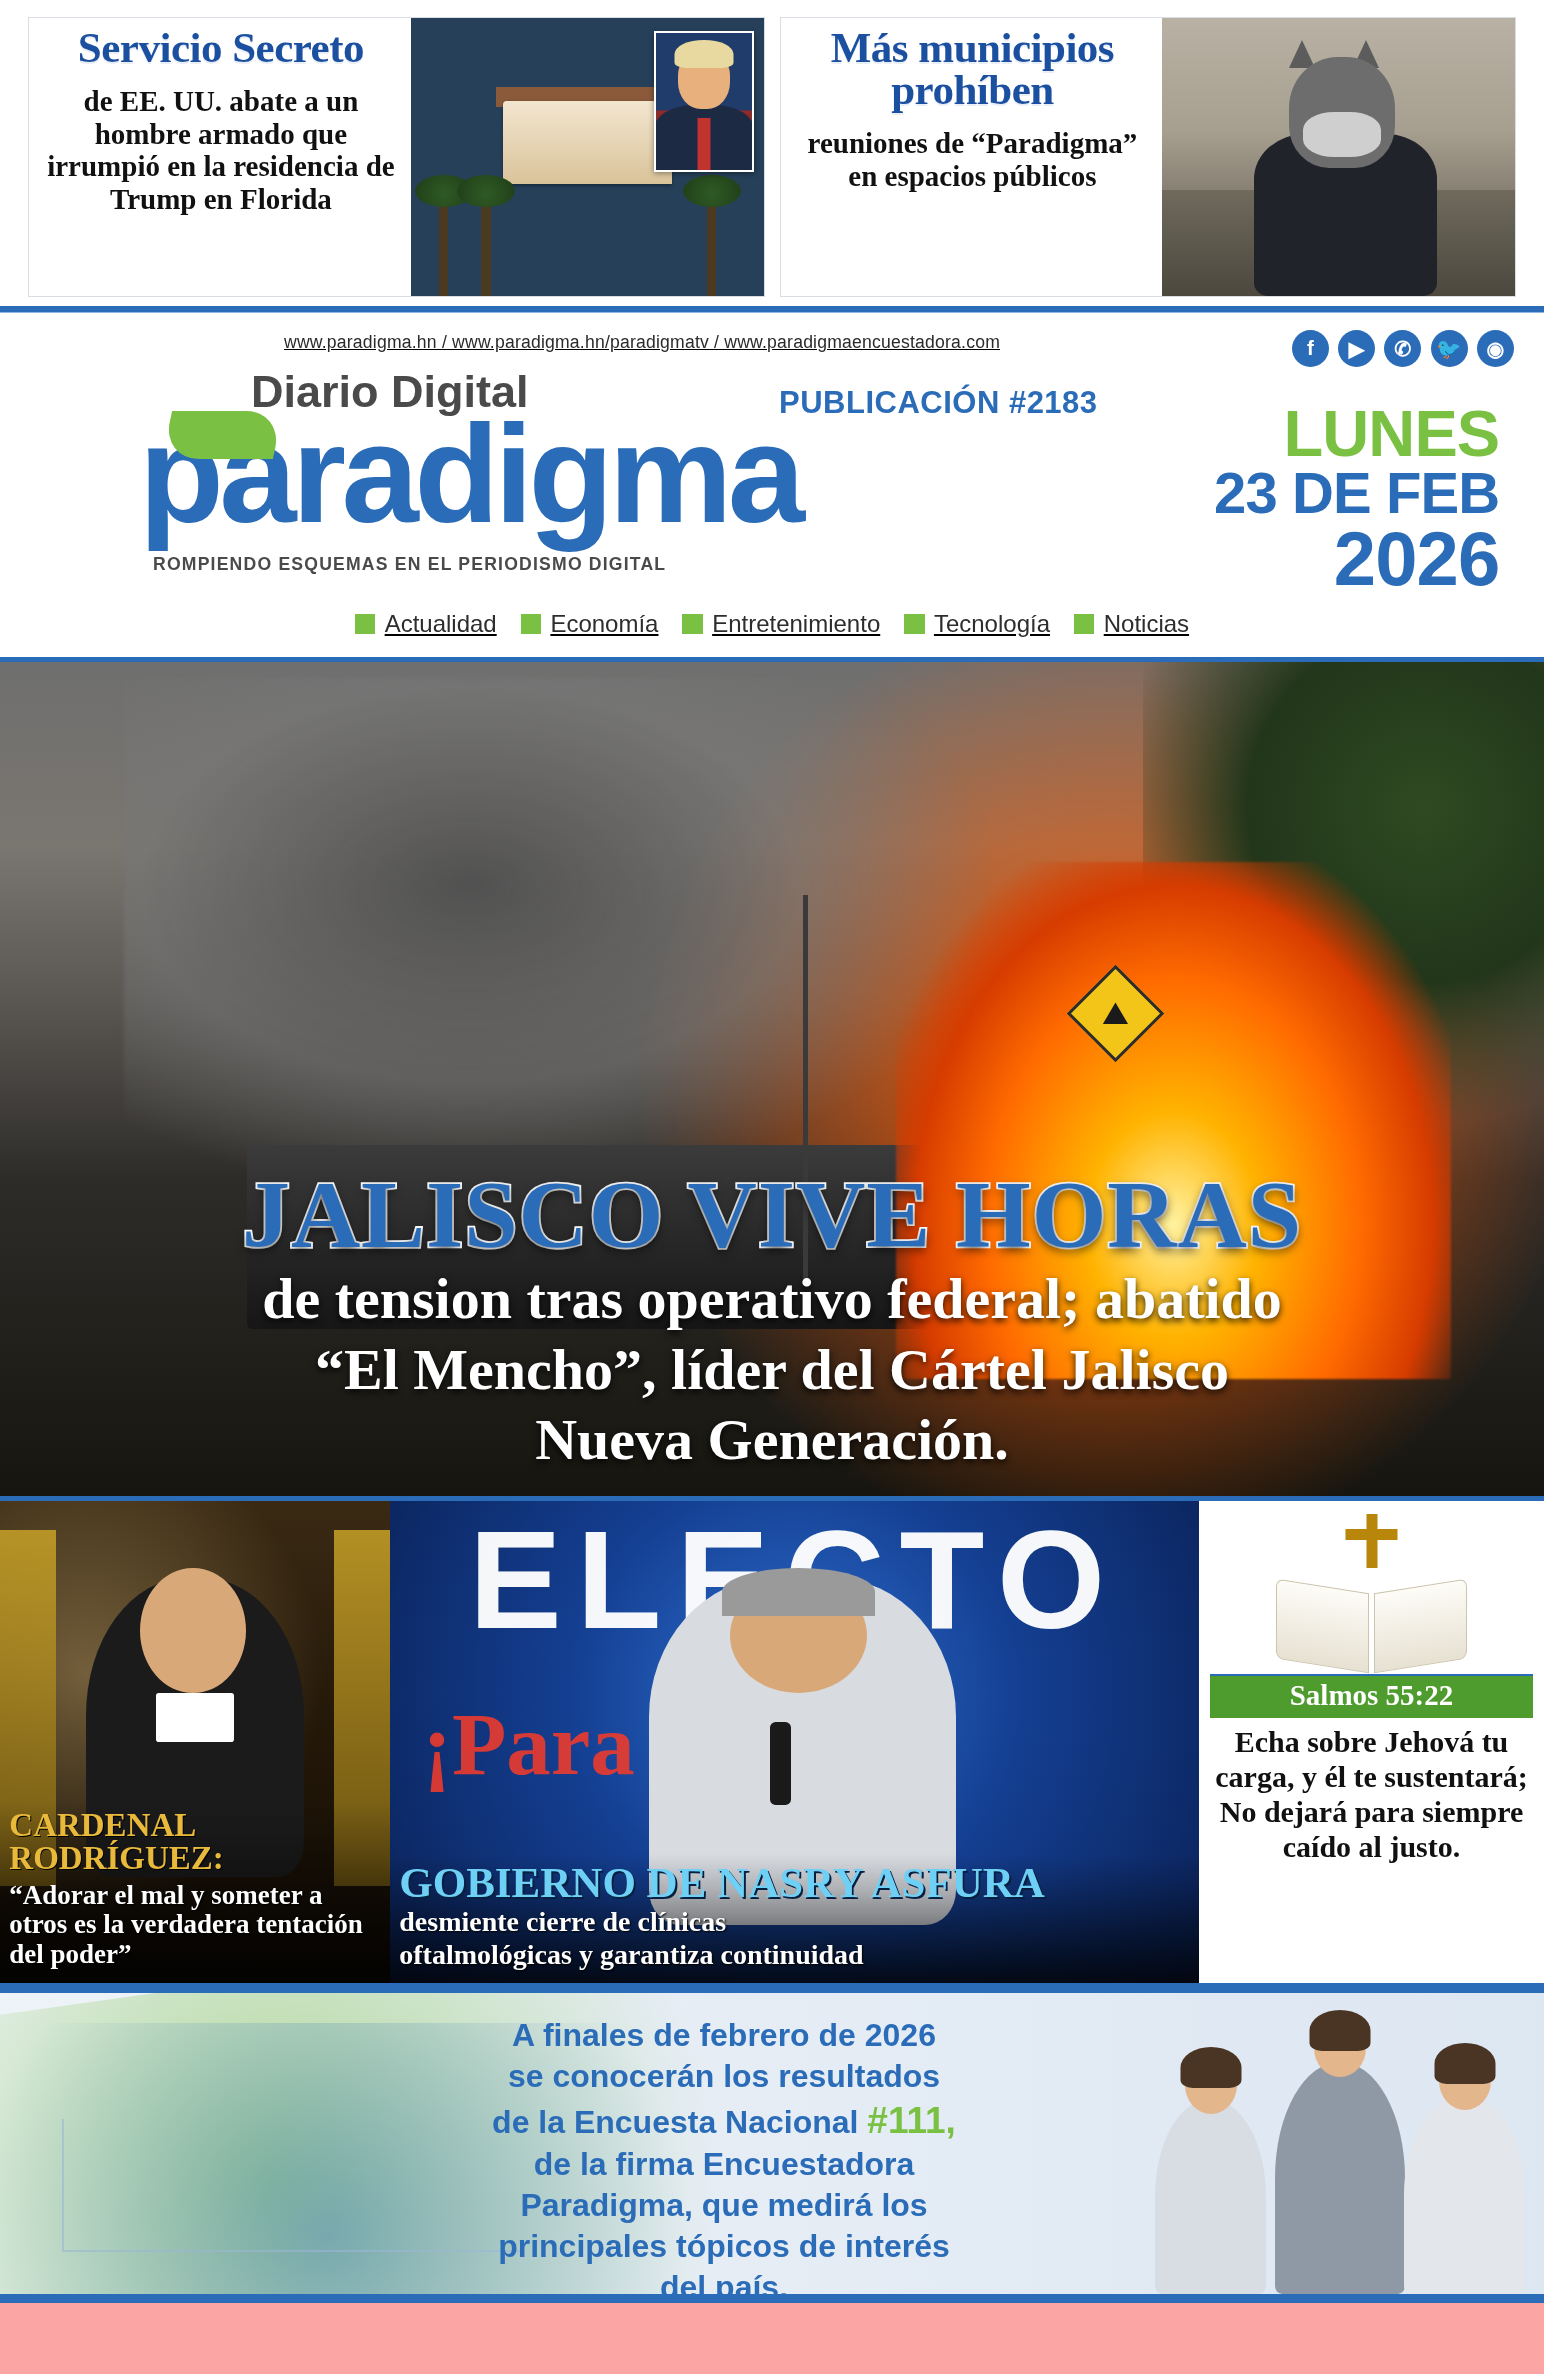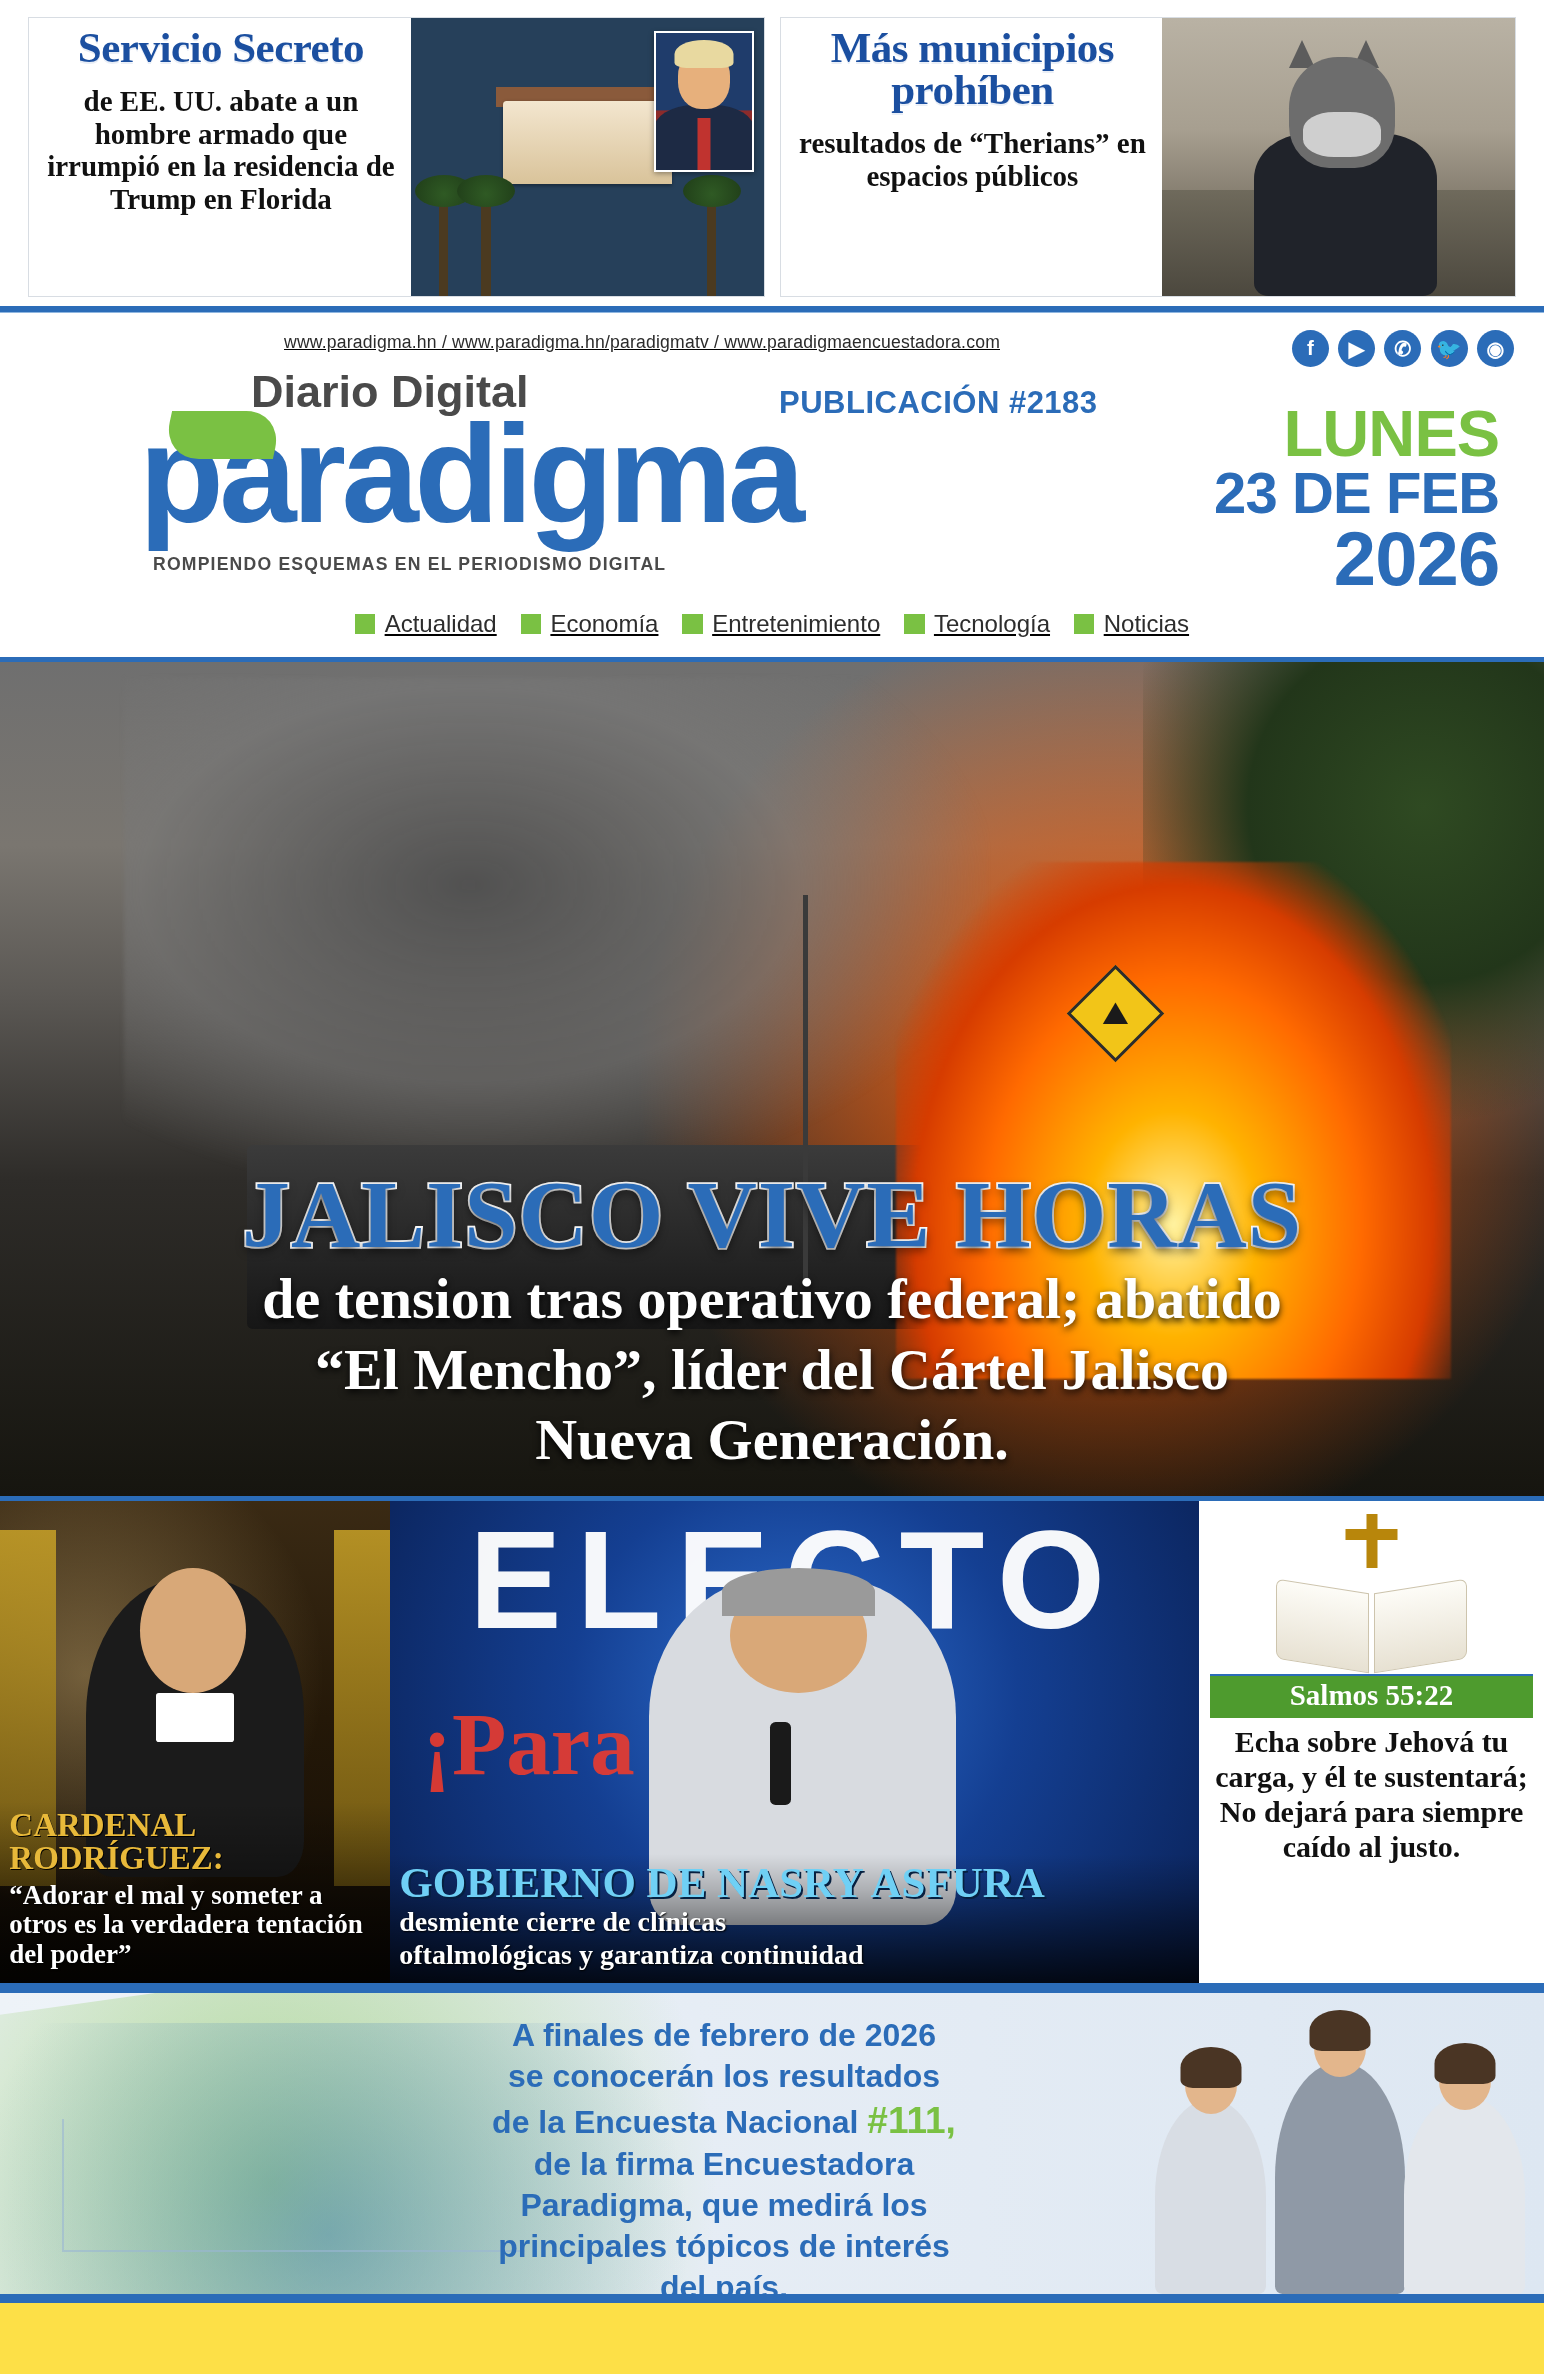--- a/index.html
+++ b/index.html
@@ -5,21 +5,21 @@
   * { box-sizing: border-box; margin: 0; padding: 0; }
   html, body {
     width: 1544px;
     background: #ffffff;
     font-family: "Liberation Sans", sans-serif;
   }
   .page {
     width: 1544px;
     min-height: 2375px;
     position: relative;
-    background: #fde047;
+    background: #fca5a5;
     overflow: hidden;
   }
 
   
   .teaser-strip {
     display: flex;
     width: 1544px;
     height: 306px;
     padding: 16.7px 28px 9.3px 28px;
     gap: 15px;
@@ -492,21 +492,21 @@
           <div class="tie"></div>
           <div class="face"></div>
           <div class="hair"></div>
         </div>
       </div>
     </div>
 
     <div class="teaser">
       <div class="teaser-text">
         <div class="teaser-kicker">Más municipios prohíben</div>
-        <div class="teaser-sub">resultados de “Therians” en espacios públicos</div>
+        <div class="teaser-sub">reuniones de “Paradigma” en espacios públicos</div>
       </div>
       <div class="teaser-media">
         <div class="photo-wolf">
           <div class="ground"></div>
           <div class="body"></div>
           <div class="ear-l"></div>
           <div class="ear-r"></div>
           <div class="head"></div>
           <div class="snout"></div>
         </div>

